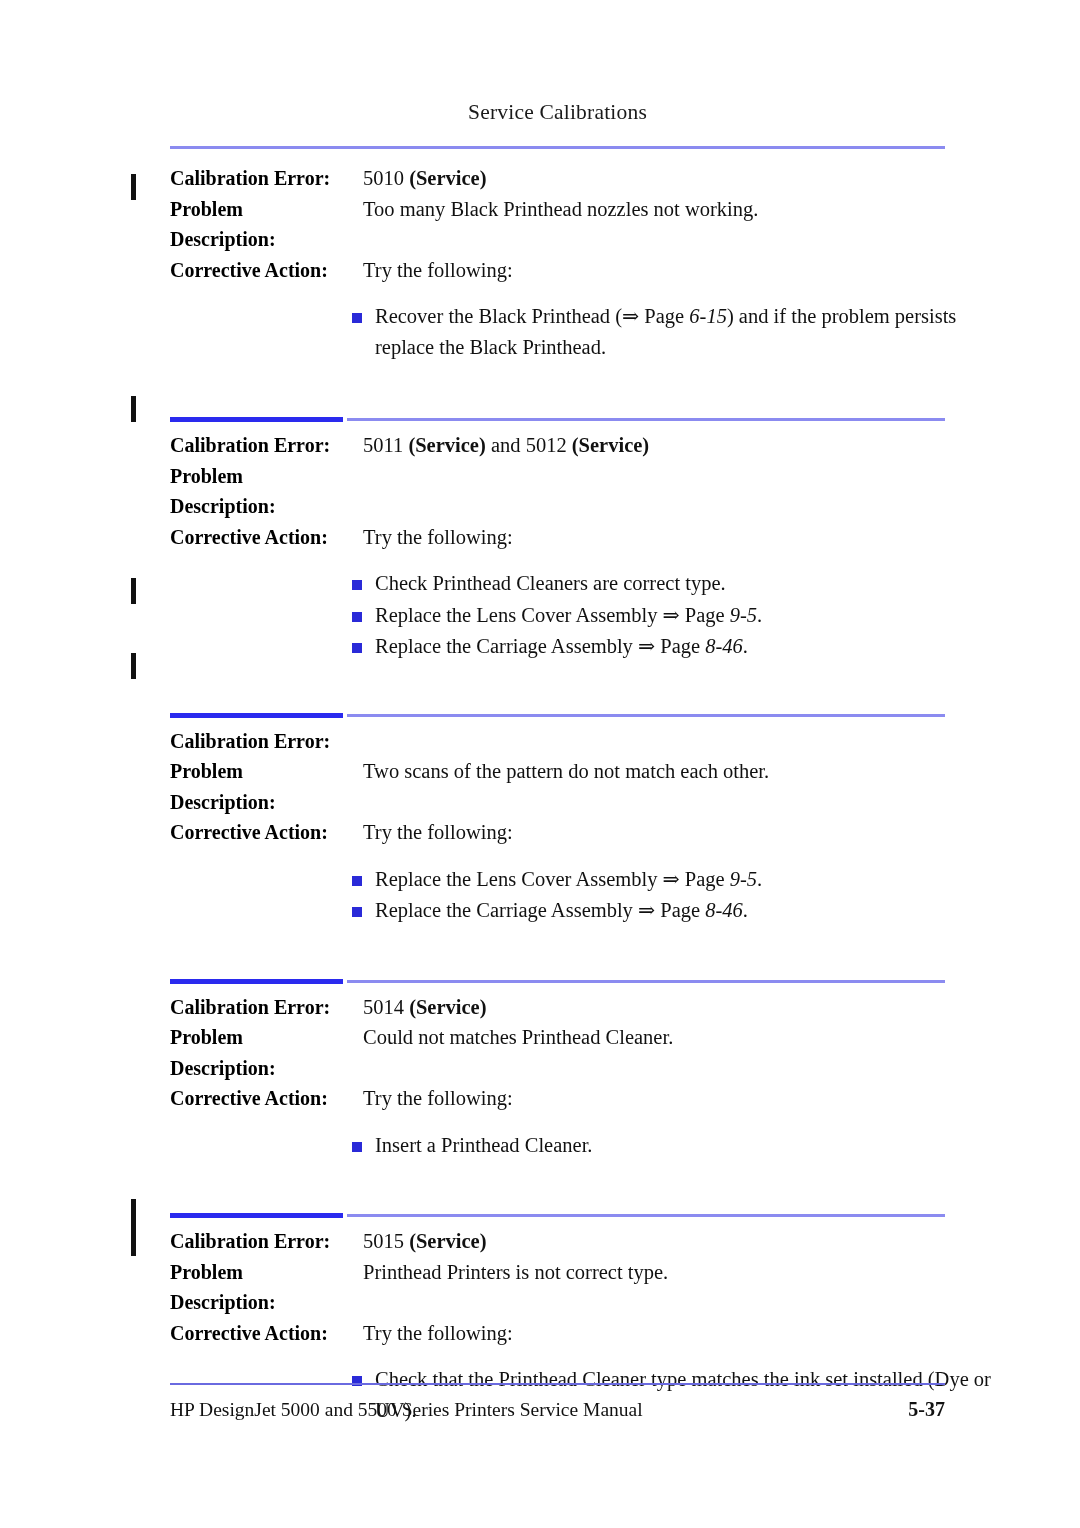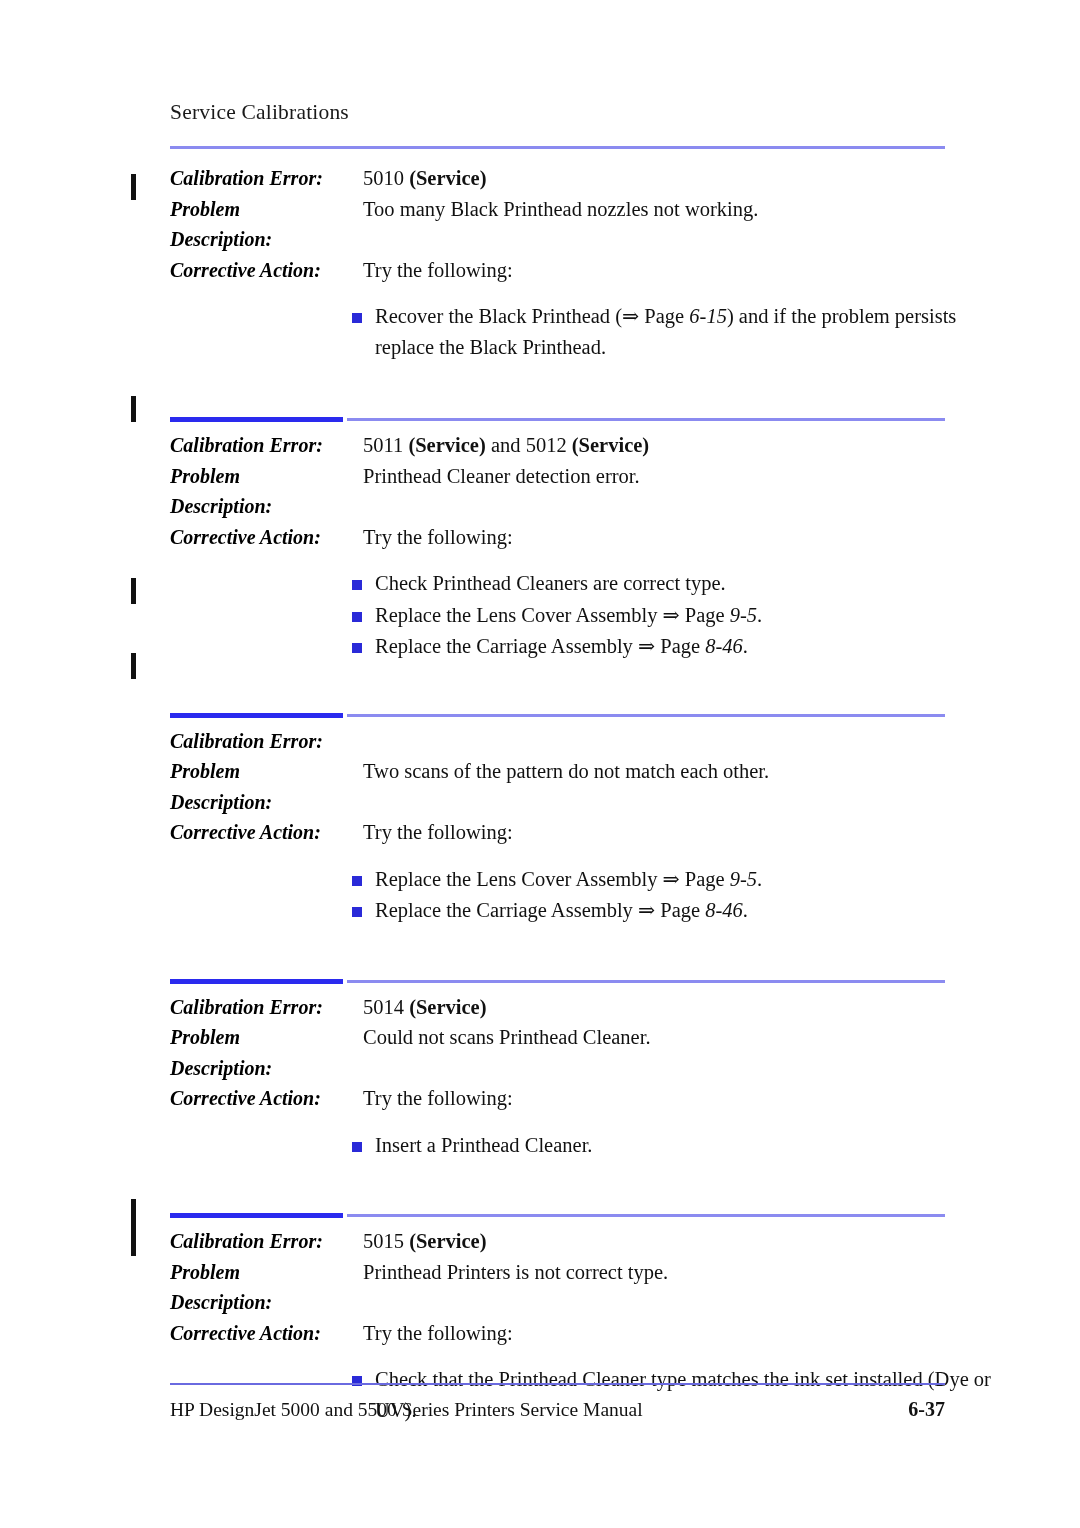--- a/index.html
+++ b/index.html
@@ -20,21 +20,21 @@
     position: absolute;
     inset: 0;
   }
 
   
   .header {
     position: absolute;
     left: 170px;
     top: 100px;
     width: 775px;
-    text-align: left;
+    text-align: center;
     font-size: 21.5px;
     letter-spacing: .2px;
     color: #1a1a1a;
   }
   .header-rule {
     position: absolute;
     left: 170px;
     top: 146px;
     width: 775px;
     height: 3px;
@@ -82,21 +82,20 @@
     align-items: flex-start;
   }
   .row .label {
     width: 177px;
     margin-left: 170px;
     flex: 0 0 177px;
     font-weight: bold;
     font-size: 20px;
     line-height: 30.5px;
     color: #000;
-    font-style: italic;
   }
   .row .label .l2 { display: block; }
   .row .value {
     flex: 1 1 auto;
     font-size: 20.5px;
     line-height: 30.5px;
     padding-right: 120px;
     color: #111;
     margin-left: 16px;
   }
@@ -200,21 +199,20 @@
         <span class="dark" style="background: rgb(42, 42, 238);"></span>
         <span class="light" style="background: rgb(139, 139, 240);"></span>
       </div>
       <div class="section">
         <div class="row">
           <div class="label">Calibration Error:</div>
           <div class="value">5011 <b>(Service)</b> and 5012 <b>(Service)</b></div>
         </div>
         <div class="row">
           <div class="label"><span>Problem</span><span class="l2">Description:</span></div>
-          <div class="value">Printhead Cleaner detection error.</div>
         </div>
         <div class="row">
           <div class="label">Corrective Action:</div>
           <div class="value">Try the following:</div>
         </div>
         <ul class="bullets">
           <li>Check Printhead Cleaners are correct type.</li>
           <li>Replace the Lens Cover Assembly ⇒ Page <i>9-5</i>.</li>
           <li>Replace the Carriage Assembly ⇒ Page <i>8-46</i>.</li>
         </ul>
@@ -246,21 +244,21 @@
         <span class="dark" style="background: rgb(42, 42, 238);"></span>
         <span class="light" style="background: rgb(139, 139, 240);"></span>
       </div>
       <div class="section">
         <div class="row">
           <div class="label">Calibration Error:</div>
           <div class="value">5014 <b>(Service)</b></div>
         </div>
         <div class="row">
           <div class="label"><span>Problem</span><span class="l2">Description:</span></div>
-          <div class="value">Could not scans Printhead Cleaner.</div>
+          <div class="value">Could not matches Printhead Cleaner.</div>
         </div>
         <div class="row">
           <div class="label">Corrective Action:</div>
           <div class="value">Try the following:</div>
         </div>
         <ul class="bullets">
           <li>Insert a Printhead Cleaner.</li>
         </ul>
         <div style="height: 28px;"></div>
       </div>
@@ -284,16 +282,16 @@
         <ul class="bullets">
           <li>Check that the Printhead Cleaner type matches the ink set installed (Dye or UV).</li>
         </ul>
         <div style="height: 0px;"></div>
       </div>
     </div>
 
   <div class="footer-rule"></div>
   <div class="footer">
     <span>HP DesignJet 5000 and 5500 Series Printers Service Manual</span>
-    <span class="page-num">6-37</span>
+    <span class="page-num">5-37</span>
   </div>
 
 </div>
 
 </body></html>

